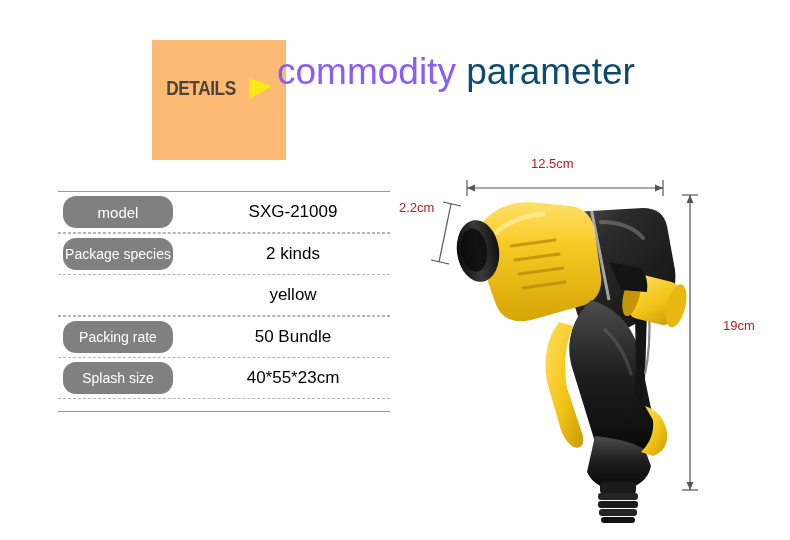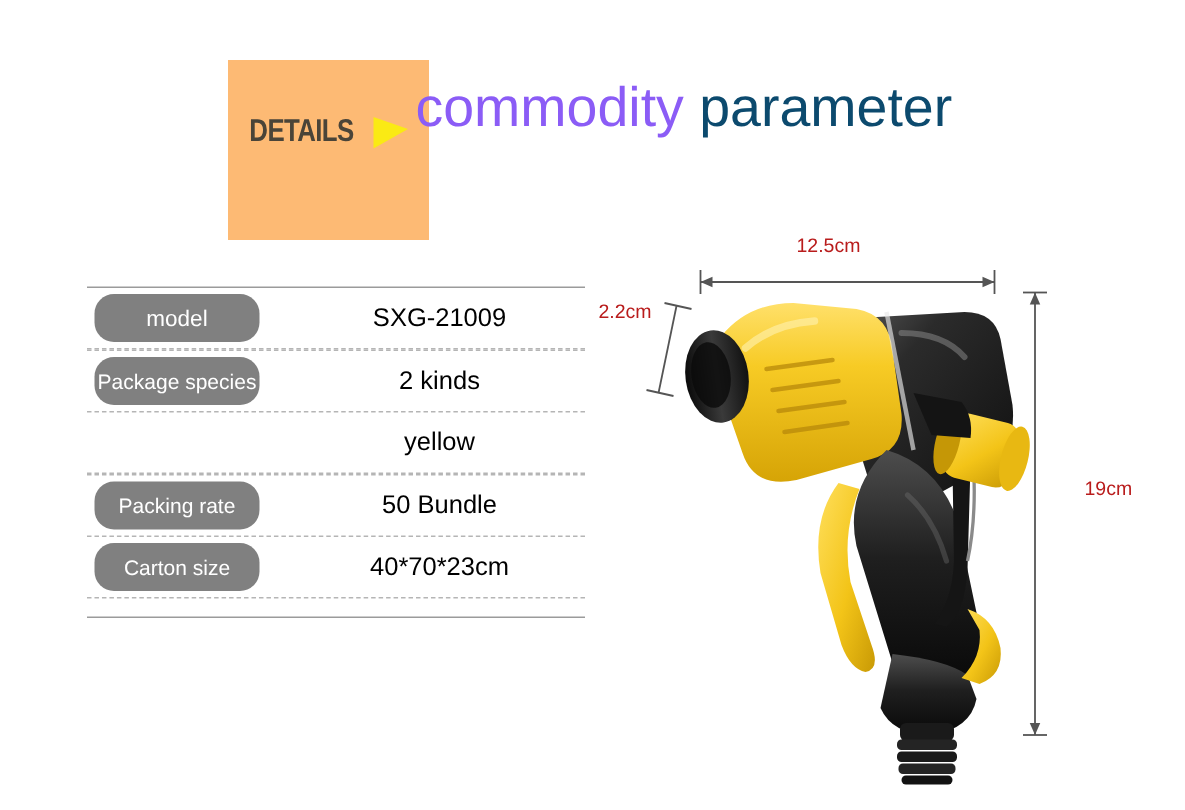--- a/index.html
+++ b/index.html
@@ -198,22 +198,22 @@
 
   <div class="rule-dashed"></div>
 
   <div class="spec-row">
     <div class="spec-pill tight">Packing rate</div>
     <div class="spec-value">50 Bundle</div>
   </div>
   <div class="rule-dashed"></div>
 
   <div class="spec-row">
-    <div class="spec-pill tight">Carton size</div>
-    <div class="spec-value">40*70*23cm</div>
+    <div class="spec-pill tight">Splash size</div>
+    <div class="spec-value">40*55*23cm</div>
   </div>
   <div class="rule-dashed"></div>
 
   <div class="table-tail"></div>
   <div class="rule-solid"></div>
 </div>
 
 <div class="product-area">
 
   <svg class="product-svg" width="395" height="390" viewBox="0 0 395 390">

